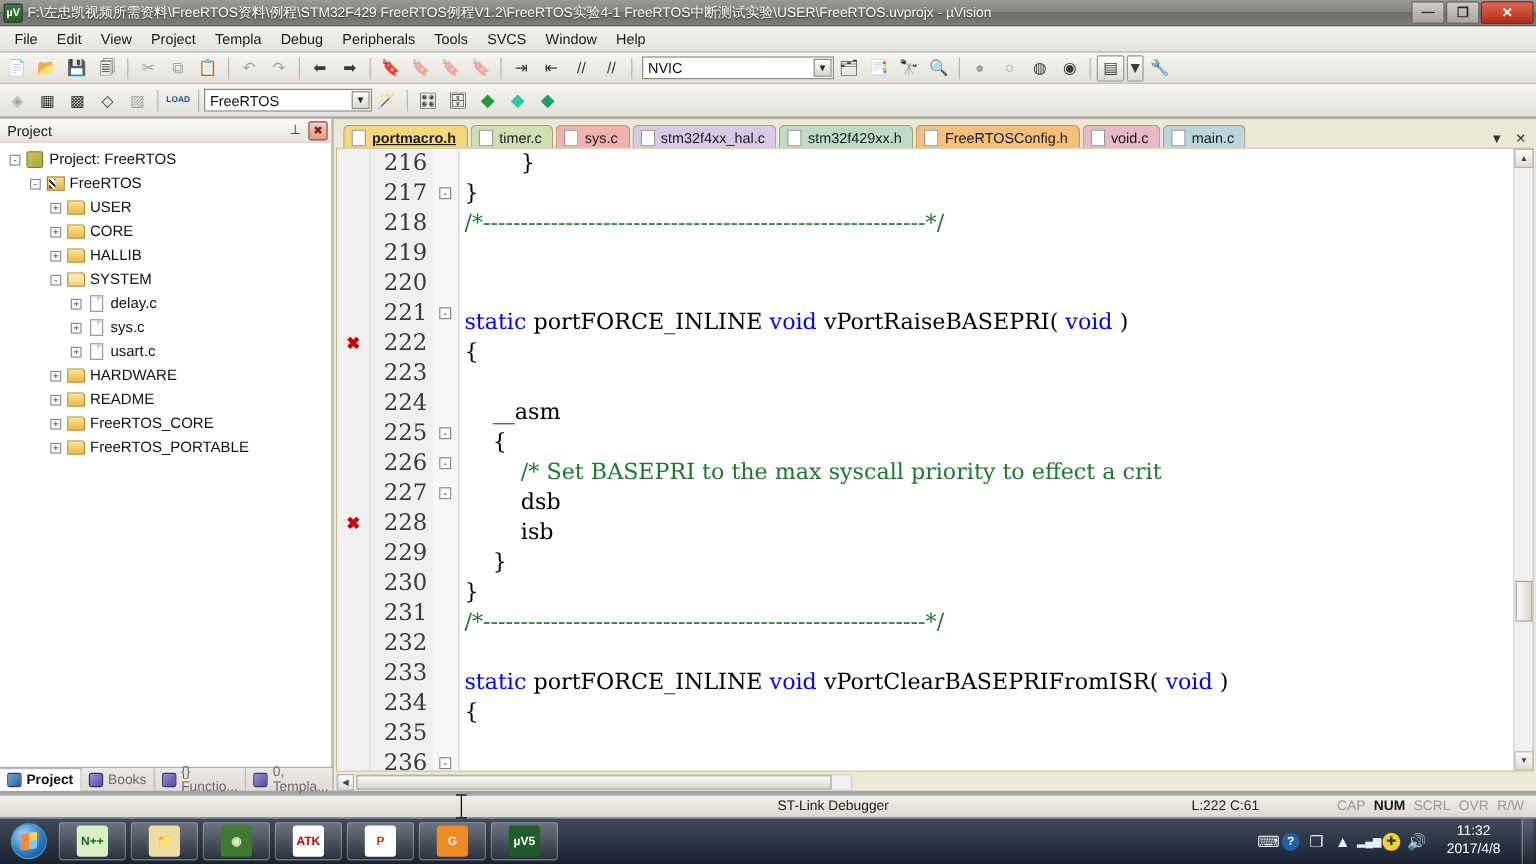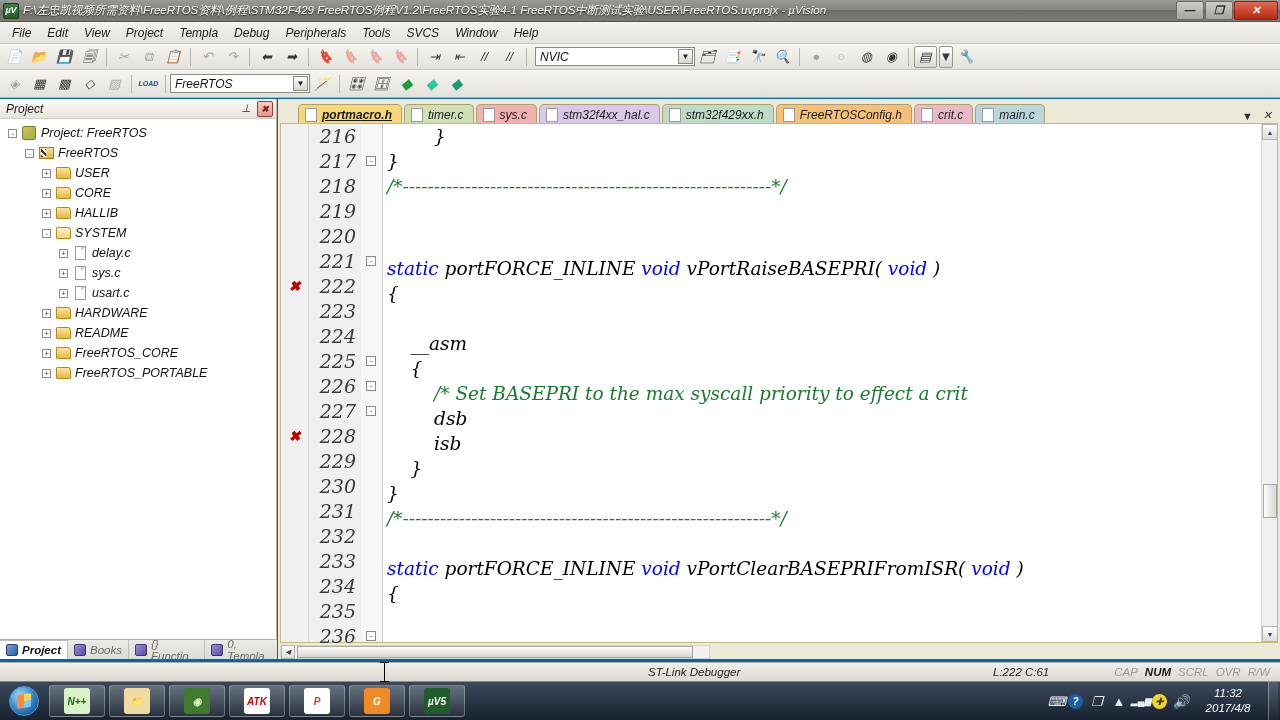--- a/index.html
+++ b/index.html
@@ -6,22 +6,21 @@
   html, body {
     margin: 0; padding: 0;
     width: 1280px; height: 720px;
     overflow: hidden;
     font-family: "Liberation Sans", sans-serif;
     font-size: 12px;
   }
   #app {
     position: relative;
     width: 1280px; height: 720px;
-    background: #0369a1;
-    font-style: italic;
+    background: #a3a3a3;
   }
 
   
   #titlebar {
     position: absolute; left: 0; top: 0; width: 1280px; height: 22px;
     background: linear-gradient(to bottom, #9a9a96 0%, #86847e 45%, #6f6d68 50%, #7e7c76 100%);
     display: flex; align-items: center;
     border-bottom: 1px solid #55534e;
   }
   #titlebar .tb-icon {
@@ -171,21 +170,21 @@
     padding-left: 8px;
   }
   .etab {
     height: 21px; display: flex; align-items: center;
     padding: 0 9px 0 6px; margin-right: 2px;
     border: 1px solid #b09f6f; border-bottom: none;
     border-radius: 5px 5px 0 0;
     font-size: 12px; color: #1a1a1a; white-space: nowrap;
   }
   .etab .ti { width: 12px; height: 14px; background:#fdfdfd; border:1px solid #9a9a9a; margin-right:5px; flex:0 0 auto; }
-  .etab.active { font-weight: bold; text-decoration: underline; margin-left: 12px; }
+  .etab.active { font-weight: bold; text-decoration: underline; }
   #tabstrip .tabctl {
     margin-left: auto; display:flex; align-items:center; gap: 10px;
     padding-right: 8px; padding-bottom: 3px; color:#333; font-size: 11px;
   }
   #codewrap {
     position: absolute; left: 2px; top: 24px; width: 998px; height: 520px;
     border: 1px solid #c8b77f; background: #ffffff;
   }
   #markgutter {
     position:absolute; left:0; top:0; width: 28px; height: 100%;
@@ -566,21 +565,21 @@
         <div class="etab" style="background: rgb(188, 220, 200);">
           <span class="ti"></span>
           <span>stm32f429xx.h</span>
         </div>
         <div class="etab" style="background: rgb(247, 192, 121);">
           <span class="ti"></span>
           <span>FreeRTOSConfig.h</span>
         </div>
         <div class="etab" style="background: rgb(234, 184, 198);">
           <span class="ti"></span>
-          <span>crit.c</span>
+          <span>void.c</span>
         </div>
         <div class="etab" style="background: rgb(185, 214, 222);">
           <span class="ti"></span>
           <span>main.c</span>
         </div>
         <div class="tabctl">
         <span>▼</span>
         <span>✕</span>
       </div>
     </div>

